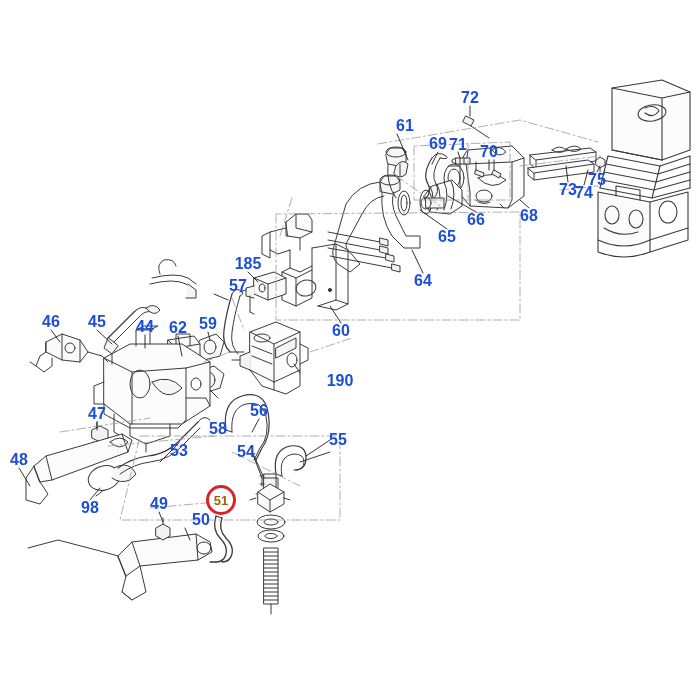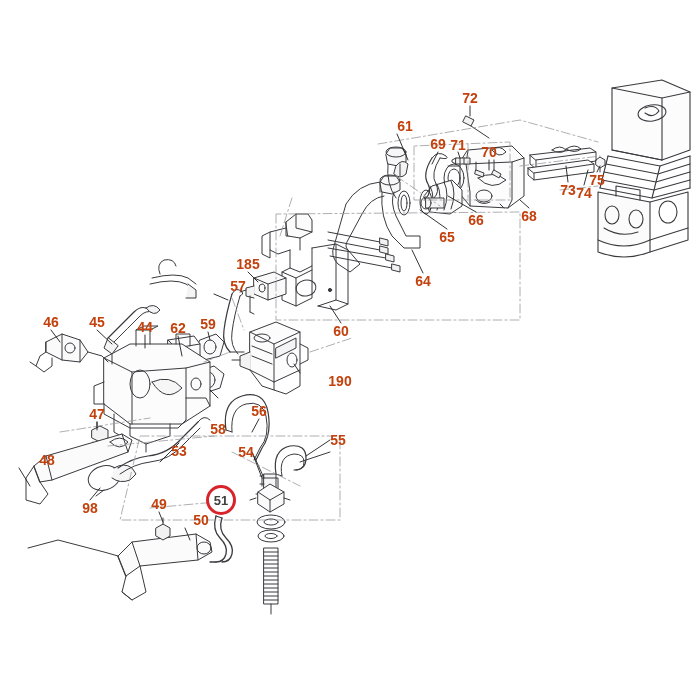--- a/index.html
+++ b/index.html
@@ -2,28 +2,28 @@
 <html><head>
 <meta charset="utf-8">
 <title>Parts Diagram</title>
 <style>
   html,body{margin:0;padding:0;background:#ffffff;}
   body{width:700px;height:700px;overflow:hidden;
        font-family:"Liberation Sans",sans-serif;}
   #stage{position:relative;width:700px;height:700px;background:#fff;}
   #art{position:absolute;left:0;top:0;width:700px;height:700px;}
   .lbl{position:absolute;font-family:"Liberation Sans",sans-serif;
-       font-size:14px;font-weight:bold;color:#c2410c;line-height:1;
+       font-size:16px;font-weight:bold;color:#1d4ed8;line-height:1;
        transform:translate(-50%,-50%);white-space:nowrap;}
   .hl{position:absolute;transform:translate(-50%,-50%);
       width:30px;height:30px;border-radius:50%;
       border:3px solid #d8232a;background:#fff;
       display:flex;align-items:center;justify-content:center;
       font-family:"Liberation Sans",sans-serif;font-size:13px;
-      font-weight:bold;color:#404040;box-sizing:border-box;}
+      font-weight:bold;color:#a16207;box-sizing:border-box;}
 </style>
 </head>
 <body>
 
 <div id="stage">
 
   <svg id="art" viewBox="0 0 700 700" xmlns="http://www.w3.org/2000/svg">
     <defs>
       <g id="fin"></g>
     </defs>
@@ -409,21 +409,21 @@
       <div class="lbl" style="left: 145px; top: 327px;">44</div>
       <div class="lbl" style="left: 178px; top: 328px;">62</div>
       <div class="lbl" style="left: 208px; top: 324px;">59</div>
       <div class="lbl" style="left: 300px; top: 381px; margin-left: 40px;">190</div>
       <div class="lbl" style="left: 218px; top: 406px; margin-top: 23px;">58</div>
       <div class="lbl" style="left: 259px; top: 411px;">56</div>
       <div class="lbl" style="left: 97px; top: 414px;">47</div>
       <div class="lbl" style="left: 338px; top: 440px;">55</div>
       <div class="lbl" style="left: 179px; top: 451px;">53</div>
       <div class="lbl" style="left: 246px; top: 452px;">54</div>
-      <div class="lbl" style="left: 19px; top: 460px; margin-left: 28px;">48</div>
+      <div class="lbl" style="left: 19px; top: 460px;">48</div>
       <div class="lbl" style="left: 90px; top: 508px;">98</div>
       <div class="lbl" style="left: 159px; top: 504px;">49</div>
       <div class="lbl" style="left: 185px; top: 520px; margin-left: 16px;">50</div>
     </div>
 
   <div class="hl" id="highlight-callout" style="left: 221px; top: 500px; width: 30px; height: 30px; border-color: rgb(216, 35, 42);">51</div>
 
 </div>
 
 </body></html>

